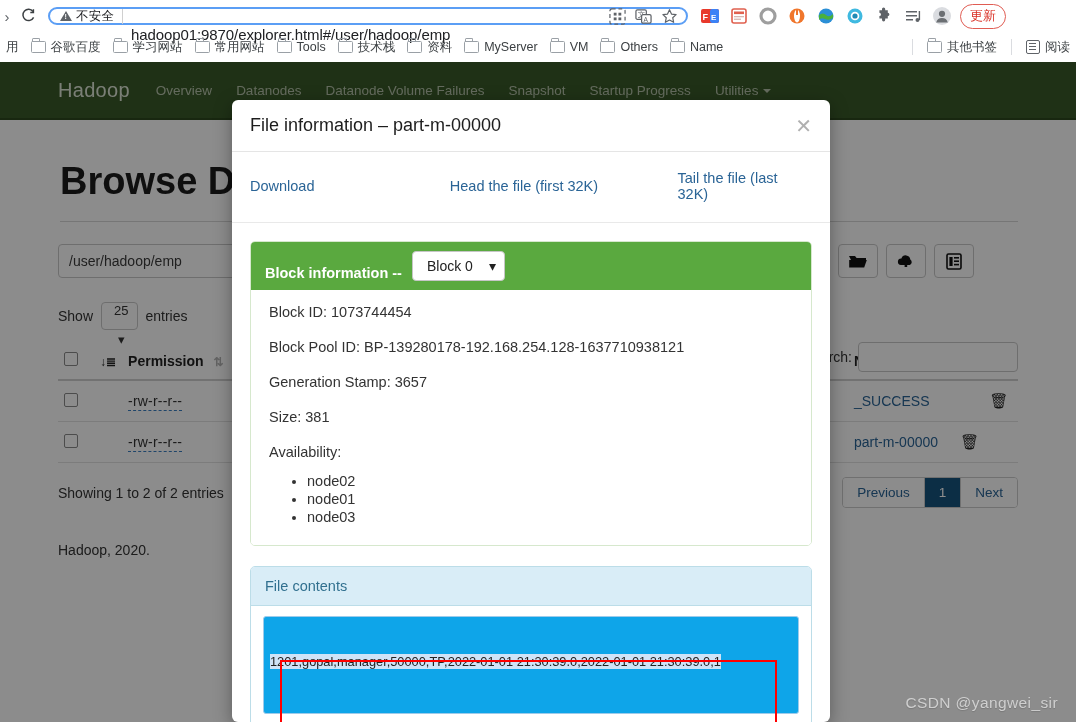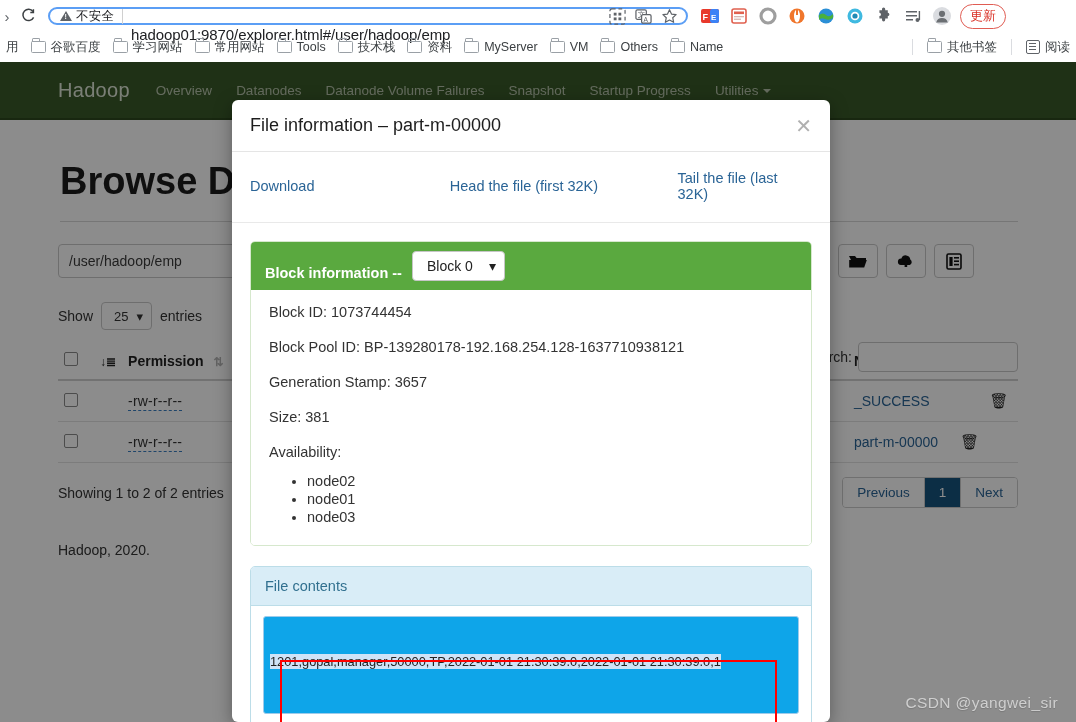--- a/index.html
+++ b/index.html
@@ -140,22 +140,22 @@
     width: 40px; height: 34px; border: 1px solid #c9c9c9; border-radius: 4px;
     background: #fff; margin-left: 8px;
     display: flex; align-items: center; justify-content: center;
   }
   .show-row {
     display: flex; align-items: center; gap: 8px; font-size: 14px; color: #333;
     margin-bottom: 16px;
   }
   .mini-select {
     height: 28px; border: 1px solid #c9c9c9; border-radius: 4px; background: #fff;
-    display: flex; align-items: center; padding: 0 8px 0 12px; gap: 8px;
-    font-size: 13px; color: #333;
+    display: flex; align-items: center; padding: 0 8px 0 12px; gap: 14px;
+    font-size: 13px; color: #333; flex-direction: column;
   }
   .search-box-row {
     position: absolute; right: 58px; top: 182px;
     display: flex; align-items: center; gap: 6px; font-size: 14px; color: #333;
   }
   .search-input {
     width: 160px; height: 30px; border: 1px solid #c9c9c9; border-radius: 4px; background: #fff;
   }
 
   table.files { width: 100%; border-collapse: collapse; font-size: 14px; }

